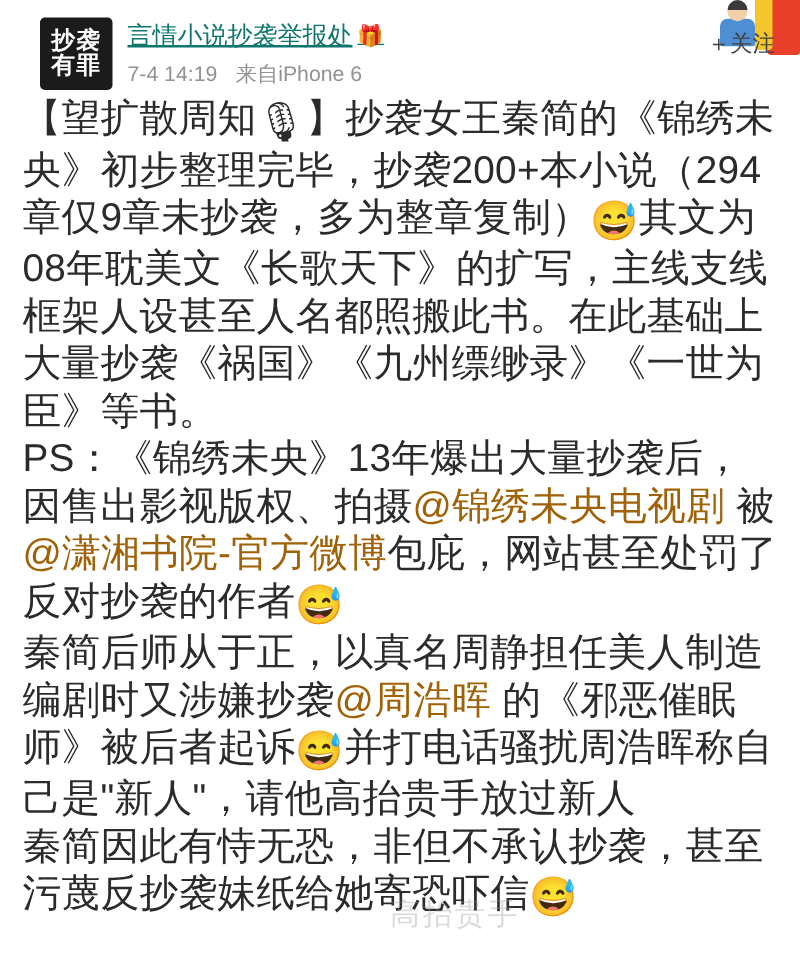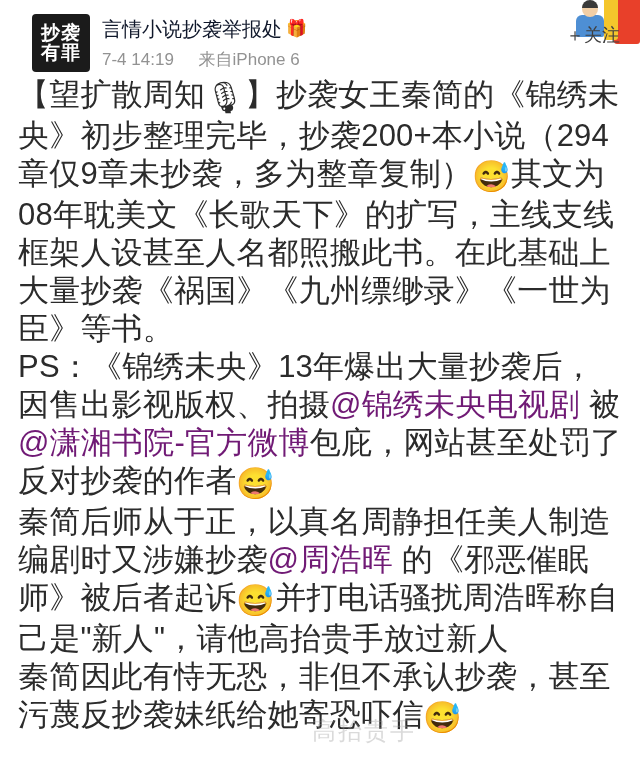--- a/index.html
+++ b/index.html
@@ -54,40 +54,41 @@
   .avatar span { display: block; }
 
   .head-text {
     margin-left: 12px;
     flex: 1 1 auto;
     min-width: 0;
     padding-top: 2px;
   }
 
   .username {
-    color: #0f172a;
+    color: #0f766e;
     font-size: 20px;
     line-height: 26px;
     white-space: nowrap;
     display: flex;
     align-items: center;
+    text-decoration: underline;
   }
   .username .badge-emoji {
     margin-left: 4px;
     font-size: 17px;
   }
 
   .meta {
     margin-top: 7px;
     color: #929292;
     font-size: 17px;
     line-height: 21px;
     white-space: nowrap;
   }
-  .meta .src { margin-left: 20px; }
+  .meta .src { margin-left: 10px; }
 
   .follow-btn {
     position: absolute;
     right: 16px;
     top: 22px;
     color: #404040;
     font-size: 18px;
     line-height: 22px;
     background: transparent;
     border: none;
@@ -160,21 +161,21 @@
     line-height: 38px;
     color: #2b2b2b;
     letter-spacing: 0.2px;
     word-break: break-all;
   }
   .content p {
     margin: 0;
     padding: 0;
   }
   .mention {
-    color: #701a75;
+    color: #a16207;
   }
   .emoji {
     display: inline-block;
     vertical-align: -3px;
   }
 
   
   .watermark {
     position: absolute;
     left: 312px;

